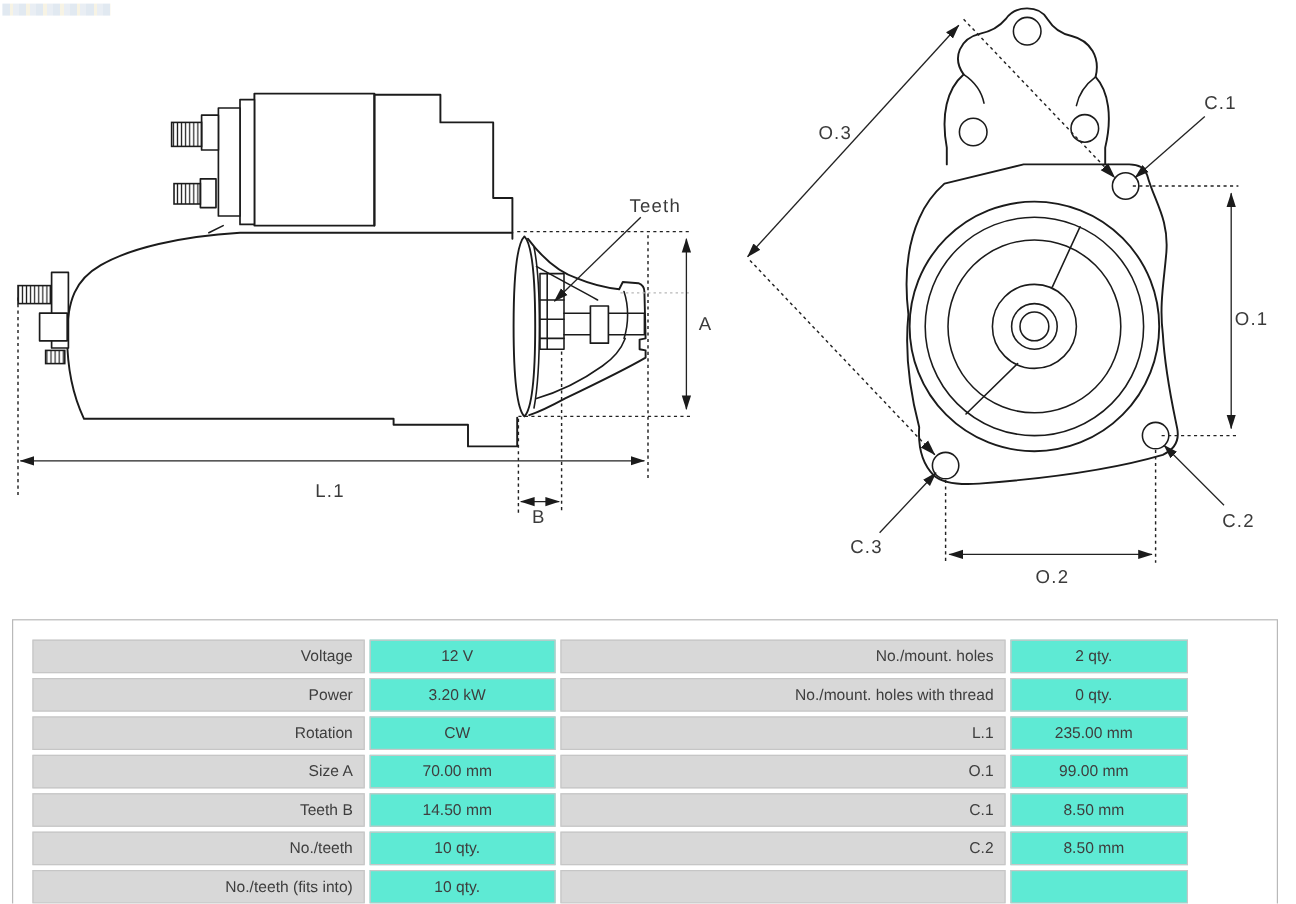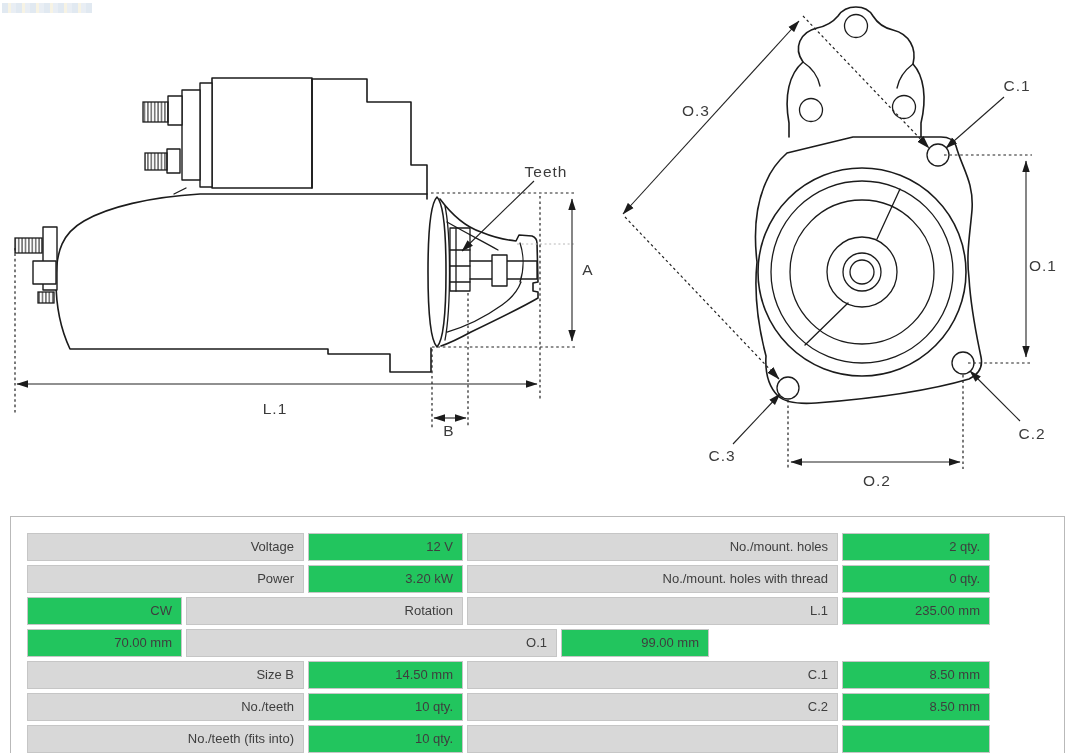--- a/index.html
+++ b/index.html
@@ -33,21 +33,21 @@
     position:absolute;left:10px;top:516px;width:1055px;box-sizing:border-box;
     border:1px solid #b9b9b9;padding:16px;background:#fff;
   }
   .spec-row{display:flex;gap:4px;margin-bottom:4px;}
   .spec-row:last-child{margin-bottom:0;}
   .cell{
     box-sizing:border-box;border:1px solid #c6c6c6;height:28px;line-height:26px;
     font-size:13px;color:#3e3e3e;text-align:right;padding-right:9px;overflow:hidden;
   }
   .lab{background:#d8d8d8;}
-  .val{background:#22c55e;}
+  .val{background:#5eead4;text-align:center;}
   .c1{width:277px;} .c2{width:155px;} .c3{width:371px;} .c4{width:148px;}
 </style>
 </head>
 <body>
 
 <div class="watermark"></div>
 
 <svg class="svg-left" width="610" height="450" viewBox="0 0 610 450">
   <defs>
     <pattern id="thrpat" patternUnits="userSpaceOnUse" width="3.4" height="6">
@@ -188,32 +188,33 @@
     <div class="cell lab c3">No./mount. holes</div>
     <div class="cell val c4">2 qty.</div>
   </div>
   <div class="spec-row">
     <div class="cell lab c1">Power</div>
     <div class="cell val c2">3.20 kW</div>
     <div class="cell lab c3">No./mount. holes with thread</div>
     <div class="cell val c4">0 qty.</div>
   </div>
   <div class="spec-row">
+    <div class="cell lab c1">Rotation</div>
     <div class="cell val c2">CW</div>
-    <div class="cell lab c1">Rotation</div>
     <div class="cell lab c3">L.1</div>
     <div class="cell val c4">235.00 mm</div>
   </div>
   <div class="spec-row">
+    <div class="cell lab c1">Size A</div>
     <div class="cell val c2">70.00 mm</div>
     <div class="cell lab c3">O.1</div>
     <div class="cell val c4">99.00 mm</div>
   </div>
   <div class="spec-row">
-    <div class="cell lab c1">Size B</div>
+    <div class="cell lab c1">Teeth B</div>
     <div class="cell val c2">14.50 mm</div>
     <div class="cell lab c3">C.1</div>
     <div class="cell val c4">8.50 mm</div>
   </div>
   <div class="spec-row">
     <div class="cell lab c1">No./teeth</div>
     <div class="cell val c2">10 qty.</div>
     <div class="cell lab c3">C.2</div>
     <div class="cell val c4">8.50 mm</div>
   </div>

